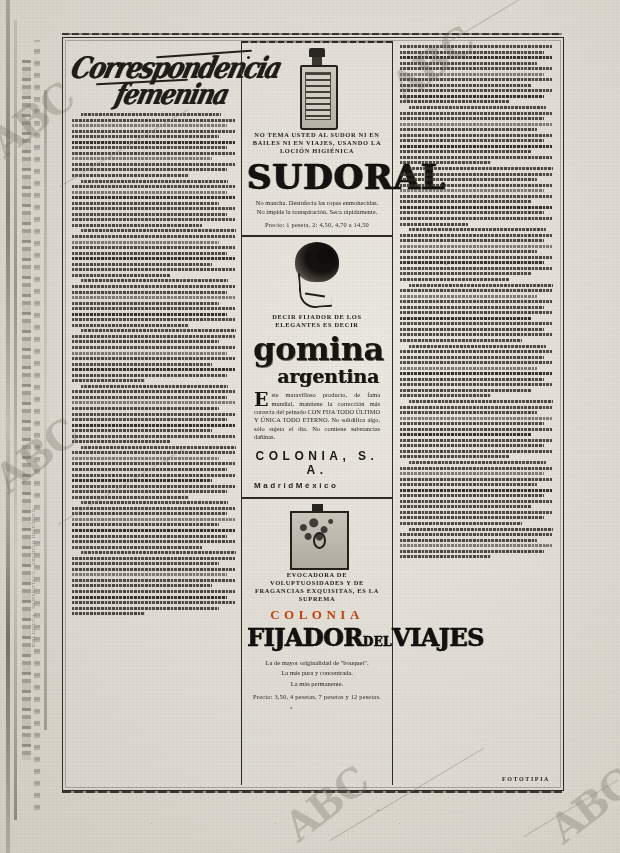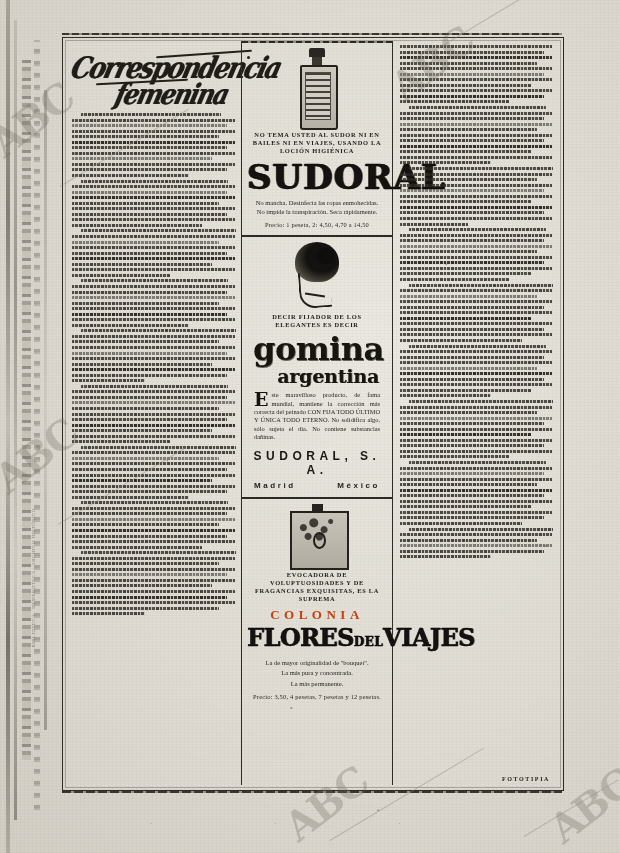--- a/index.html
+++ b/index.html
@@ -142,21 +142,21 @@
   }
   .brand-argentina{
     font-family:"DejaVu Serif", serif;font-weight:bold;
     font-size:19px;line-height:22px;letter-spacing:-.2px;color:#17150f;
     text-align:right;margin:0 8px 4px 0;
     text-shadow:.7px .4px 0 #6a655a;
   }
   .dropcap-para{text-align:justify;font-size:6.4px;line-height:8.4px;color:#27241f;margin:4px 7px 5px 7px;}
   .dropcap{float:left;font-family:"DejaVu Serif",serif;font-weight:bold;font-size:19px;line-height:15px;margin:1px 3px 0 0;color:#16140f;}
   .floralia{font-size:12px;font-weight:bold;letter-spacing:4.5px;color:#1b1813;margin:7px 0 4px 0;font-family:"Liberation Sans",sans-serif;}
-  .cities{display:flex;justify-content:space-between;padding:0 7px;font-size:8px;letter-spacing:2.6px;font-weight:bold;color:#211e19;font-family:"Liberation Sans",sans-serif;}
+  .cities{display:flex;padding:0 7px;font-size:8px;letter-spacing:2.6px;font-weight:bold;color:#211e19;font-family:"Liberation Sans",sans-serif;}
 
   .colonia-word{font-size:13px;letter-spacing:4.5px;font-weight:bold;color:#c2410c;margin:4px 0 2px 0;font-family:"Liberation Serif",serif;}
   .flores{
     font-family:"DejaVu Serif",serif;font-weight:bold;font-size:24px;line-height:26px;
     letter-spacing:-.6px;color:#141210;margin:1px 0 4px 0;
     -webkit-text-stroke:.4px #000;text-shadow:.8px .4px 0 #6e6a5f;
   }
   .flores .sm{font-size:12px;letter-spacing:.4px;}
 
   
@@ -339,38 +339,38 @@
             <div class="shine"></div>
             <div class="prof"></div>
             <div class="chin"></div>
         </div>
         <div class="kicker">DECIR FIJADOR DE LOS ELEGANTES ES DECIR</div>
         <div class="brand-gomina">gomina</div>
         <div class="brand-argentina">argentina</div>
         <div class="dropcap-para">
           <span class="dropcap">E</span><span>ste maravilloso producto, de fama mundial, mantiene la corrección más correcta del peinado CON FIJA TODO ÚLTIMO Y ÚNICA TODO ETERNO. No solidifica algo, sólo sujeta el día. No contiene substancias dañinas.</span>
         </div>
-        <div class="floralia">SUDORAL, S. A.</div>
+        <div class="floralia">COLONIA, S. A.</div>
         <div class="cities">
           <span>Madrid</span>
           <span>México</span>
         </div>
       </div>
 
       <div class="ad">
         <div class="bottle b-colonia">
           <div class="cap"></div>
             <div class="body"></div>
             <div class="floral"></div>
             <div class="oval"></div>
         </div>
         <div class="kicker">EVOCADORA DE VOLUPTUOSIDADES Y DE FRAGANCIAS EXQUISITAS, ES LA SUPREMA</div>
         <div class="colonia-word">COLONIA</div>
         <div class="flores">
-          <span>FLORES</span><span class="sm">DEL</span><span>VIAJES</span>
+          <span>FIJADOR</span><span class="sm">DEL</span><span>VIAJES</span>
         </div>
         <div class="adbody">La de mayor originalidad de "bouquet".</div>
         <div class="adbody">La más pura y concentrada.</div>
         <div class="adbody">La más permanente.</div>
         <div class="price">Precio: 3,50, 4 pesetas, 7 pesetas y 12 pesetas.</div>
       </div>
     </div>
 
     <div class="col col-right">
       <div class="body-text">

